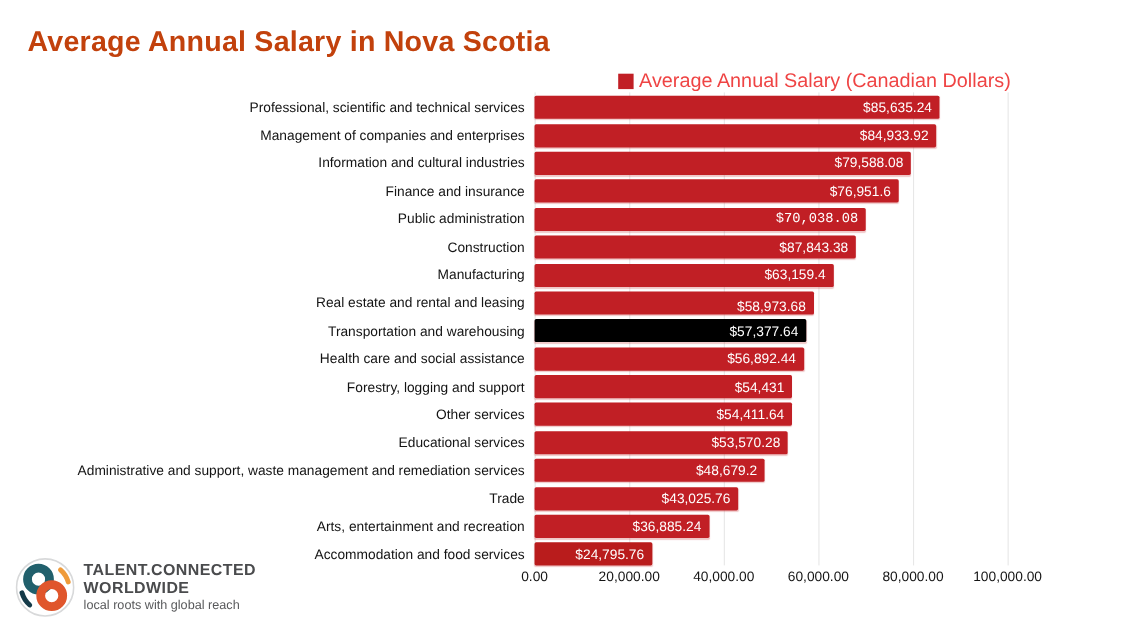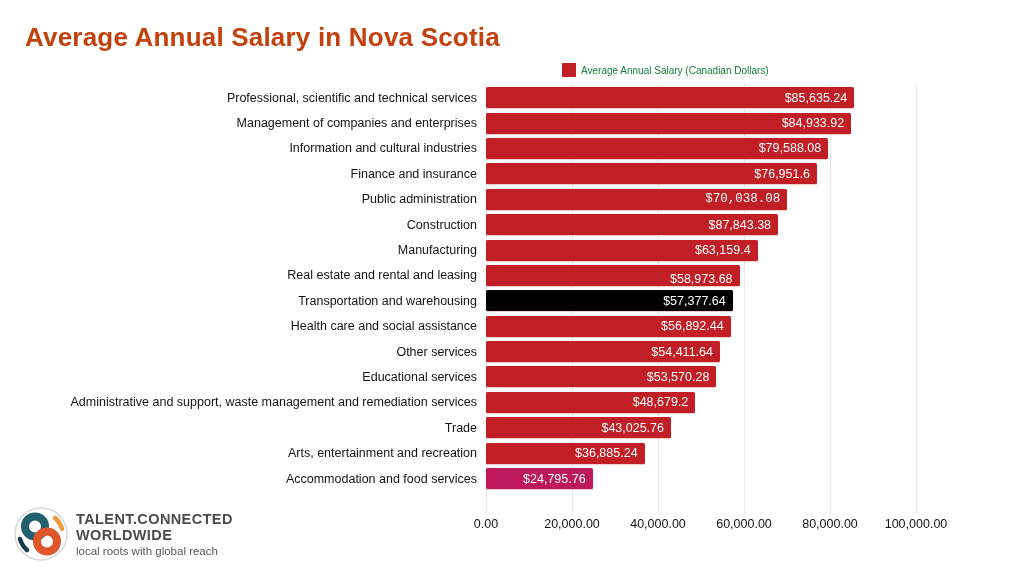--- a/index.html
+++ b/index.html
@@ -16,21 +16,21 @@
 
   .chart-title {
     position: absolute; left: 25px; top: 22px;
     font-size: 26px; font-weight: bold; letter-spacing: 0.2px;
     color: #c2410c;
   }
 
   .legend {
     position: absolute; left: 562px; top: 63px;
     display: flex; align-items: center; gap: 5px;
-    font-size: 10px; color: #15803d;
+    font-size: 18px; color: #ef4444;
   }
   .legend-marker {
     width: 14px; height: 14px; background: #c11f25;
     display: inline-block; flex: 0 0 auto;
   }
 
   .plot-gridlines {
     position: absolute; left: 486px; top: 84px;
     width: 430px; height: 430px; z-index: 1;
   }
@@ -182,20 +182,28 @@
       </div>
       <div class="row">
         <div class="cat-label">Health care and social assistance</div>
         <div class="track">
           <div class="bar" style="width: 56.8924%; background: rgb(193, 31, 37);">
             <span class="val-label">$56,892.44</span>
           </div>
         </div>
       </div>
       <div class="row">
+        <div class="cat-label">Forestry, logging and support</div>
+        <div class="track">
+          <div class="bar" style="width: 54.431%; background: rgb(193, 31, 37);">
+            <span class="val-label">$54,431</span>
+          </div>
+        </div>
+      </div>
+      <div class="row">
         <div class="cat-label">Other services</div>
         <div class="track">
           <div class="bar" style="width: 54.4116%; background: rgb(193, 31, 37);">
             <span class="val-label">$54,411.64</span>
           </div>
         </div>
       </div>
       <div class="row">
         <div class="cat-label">Educational services</div>
         <div class="track">
@@ -224,21 +232,21 @@
         <div class="cat-label">Arts, entertainment and recreation</div>
         <div class="track">
           <div class="bar" style="width: 36.8852%; background: rgb(193, 31, 37);">
             <span class="val-label">$36,885.24</span>
           </div>
         </div>
       </div>
       <div class="row">
         <div class="cat-label">Accommodation and food services</div>
         <div class="track">
-          <div class="bar" style="width: 24.7958%; background: #be185d;">
+          <div class="bar" style="width: 24.7958%; background: #b91c1c;">
             <span class="val-label">$24,795.76</span>
           </div>
         </div>
       </div>
     </div>
 
   <div class="x-axis">
       <span class="x-tick" style="left: 0%;">0.00</span>
       <span class="x-tick" style="left: 20%;">20,000.00</span>
       <span class="x-tick" style="left: 40%;">40,000.00</span>

